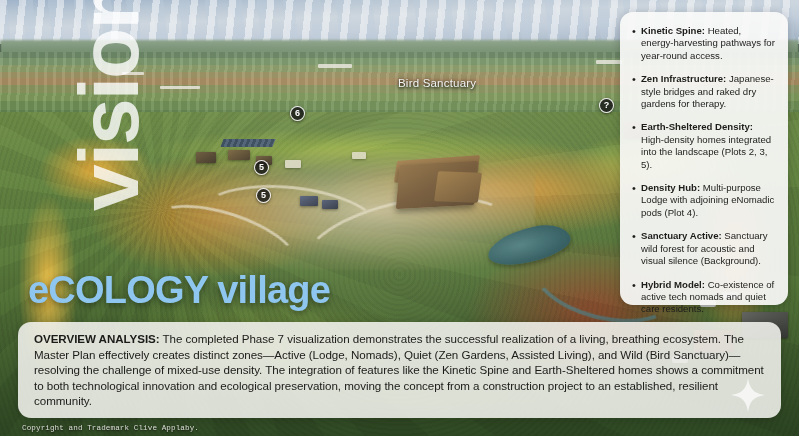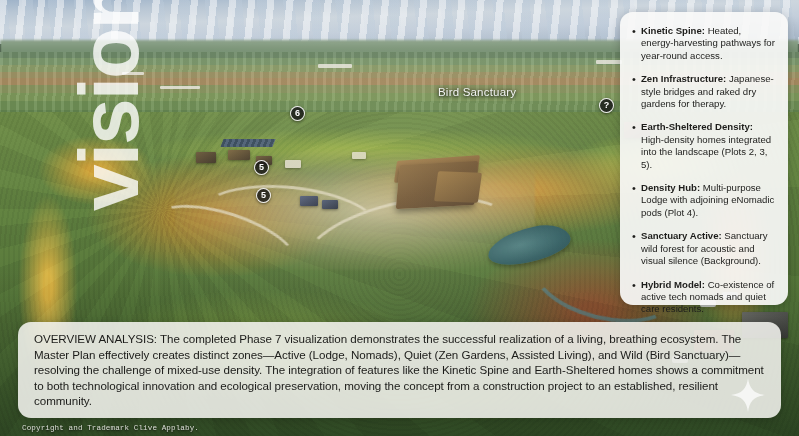--- a/index.html
+++ b/index.html
@@ -228,28 +228,27 @@
     font-weight: bold;
     line-height: 12px;
     text-align: center;
     font-family: "Liberation Sans", sans-serif;
     box-shadow: 0 1px 3px rgba(0,0,0,.5);
   }
 
   
   .photo-label {
     position: absolute;
-    left: 398px; top: 86px;
+    left: 398px; top: 77px;
     color: #f2f4f2;
     font-size: 11.5px;
     font-family: "Liberation Sans", sans-serif;
     text-shadow: 0 1px 3px rgba(0,0,0,.85), 0 0 6px rgba(0,0,0,.6);
     letter-spacing: .2px;
     white-space: nowrap;
-    padding-left: 40px;
   }
 
   
   .vision-wrap {
     position: absolute;
     left: -36px;
     top: 12px;
     width: 300px;
     height: 110px;
     transform: rotate(-90deg);
@@ -324,21 +323,21 @@
     box-shadow: 0 2px 10px rgba(0,0,0,.20);
     overflow: hidden;
   }
   .overview-text {
     font-family: "Liberation Sans", sans-serif;
     font-size: 11.6px;
     line-height: 15.6px;
     color: #1b1b19;
     letter-spacing: -0.05px;
   }
-  .overview-label { font-weight: normal; }
+  .overview-label { font-weight: bold; }
 
   
   .sparkle {
     position: absolute;
     right: 16px; bottom: 6px;
     width: 34px; height: 34px;
     opacity: .82;
     pointer-events: none;
   }
 
@@ -409,20 +408,21 @@
   <div class="marker" style="left:254px;top:160px;">5</div>
   <div class="marker" style="left:256px;top:188px;">5</div>
   <div class="marker" style="left:599px;top:98px;">?</div>
 
   <div class="photo-label">Bird Sanctuary</div>
 
   <div class="vision-wrap">
     <div class="vision-text">vision</div>
   </div>
 
+  <div class="main-title">eCOLOGY village</div>
 
   <div class="bullet-panel">
     <ul class="bullet-list">
 
       <li class="bullet-item">
         <span class="bullet-dot">•</span>
         <span class="bullet-body"><span class="bullet-term">Kinetic Spine:</span><span> Heated, energy-harvesting pathways for year-round access.</span></span>
       </li>
 
       <li class="bullet-item">

